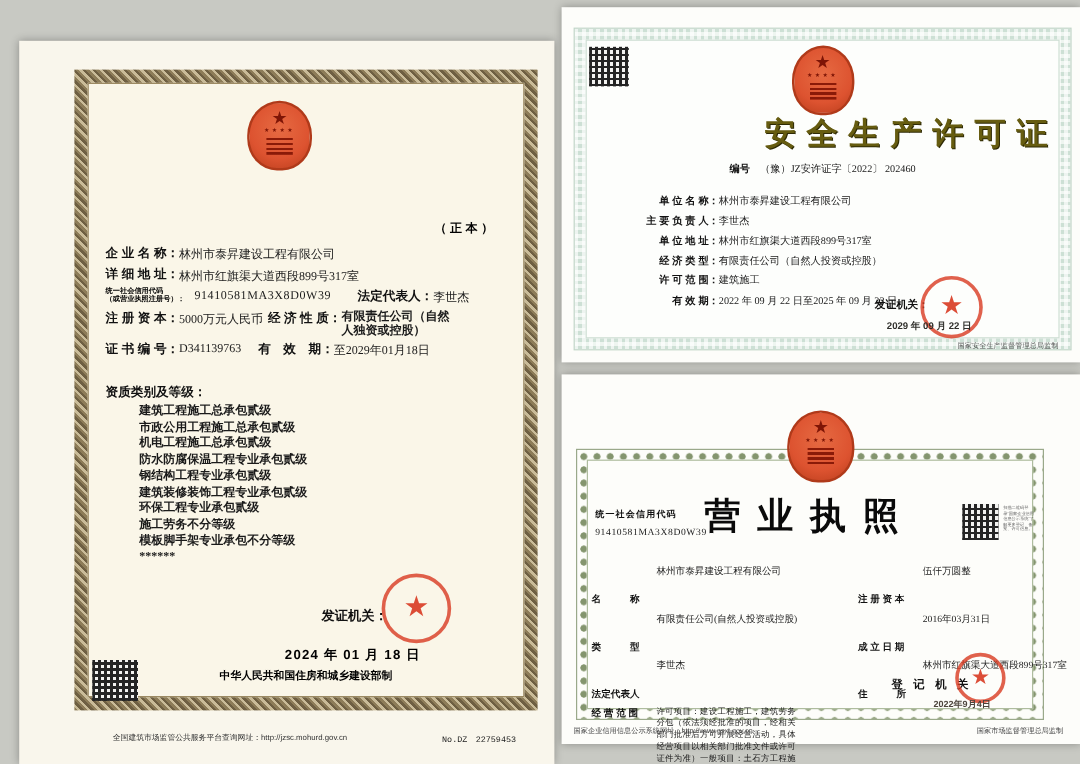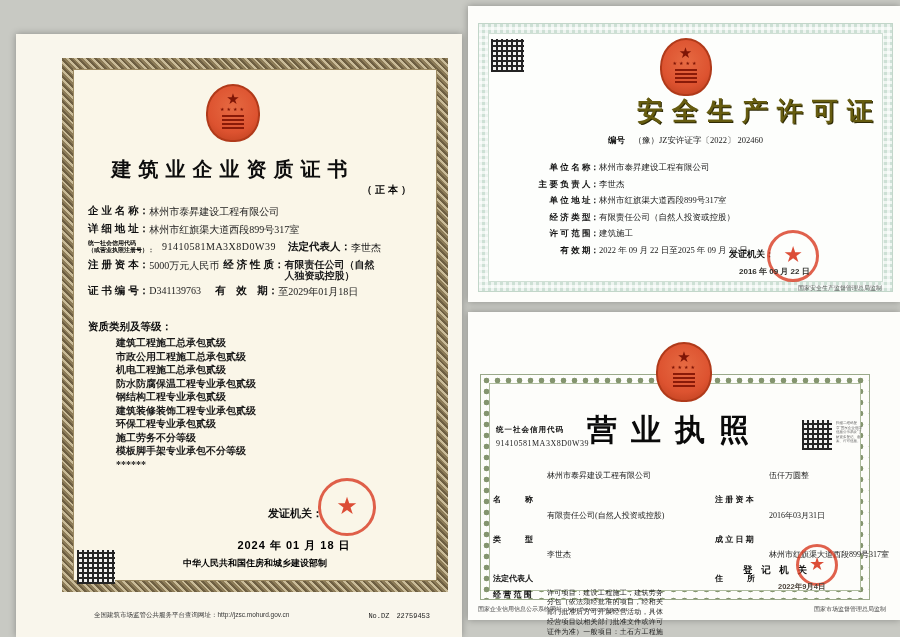--- a/index.html
+++ b/index.html
@@ -123,39 +123,38 @@
   <section class="doc doc-left">
     <div class="frame-gold">
       <div class="frame-gold-inner">
 
         <div class="emblem q-emblem">
           <span class="big-star">★</span>
           <span class="small-stars">★★★★</span>
           <div class="gate"></div>
         </div>
 
-        <h1 class="q-title">建筑业企业资质证书</h1>
         <div class="q-subtitle">（正本）</div>
 
         <div class="q-fields">
           <div class="q-row">
             <span class="label">企 业 名 称：</span>
             <span class="value">林州市泰昇建设工程有限公司</span>
           </div>
           <div class="q-row">
             <span class="label">详 细 地 址：</span>
             <span class="value">林州市红旗渠大道西段899号317室</span>
           </div>
           <div class="q-row">
             <span class="q-minilabel">
               <span>统一社会信用代码</span><br>
               <span>（或营业执照注册号）：</span>
             </span>
             <span class="value q-code">91410581MA3X8D0W39</span>
-            <span class="label" style="margin-left:12px">法定代表人：</span>
+            <span class="label" style="margin-left:22px">法定代表人：</span>
             <span class="value">李世杰</span>
           </div>
           <div class="q-row">
             <span class="label">注 册 资 本：</span>
             <span class="value">5000万元人民币</span>
             <span class="label" style="margin-left:4px">经 济 性 质：</span>
             <span class="value q-wrap">有限责任公司（自然人独资或控股）</span>
           </div>
           <div class="q-row">
             <span class="label">证 书 编 号：</span>
@@ -237,21 +236,21 @@
             <div class="s-row">
             <span class="label">有 效 期：</span>
             <span class="value">2022 年 09 月 22 日至2025 年 09 月 22 日</span>
           </div>
           </div>
 
         <div class="s-issuer label">发证机关：</div>
         <div class="seal s-seal">
           <span class="seal-star">★</span>
         </div>
-        <div class="s-date">2016 年 09 月 22 日</div>
+        <div class="s-date">2029 年 09 月 22 日</div>
       </div>
     </div>
     <div class="s-madeby">国家安全生产监督管理总局监制</div>
   </section>
 
   <section class="doc doc-biz">
 
     <div class="emblem b-emblem">
       <span class="big-star">★</span>
       <span class="small-stars">★★★★</span>

